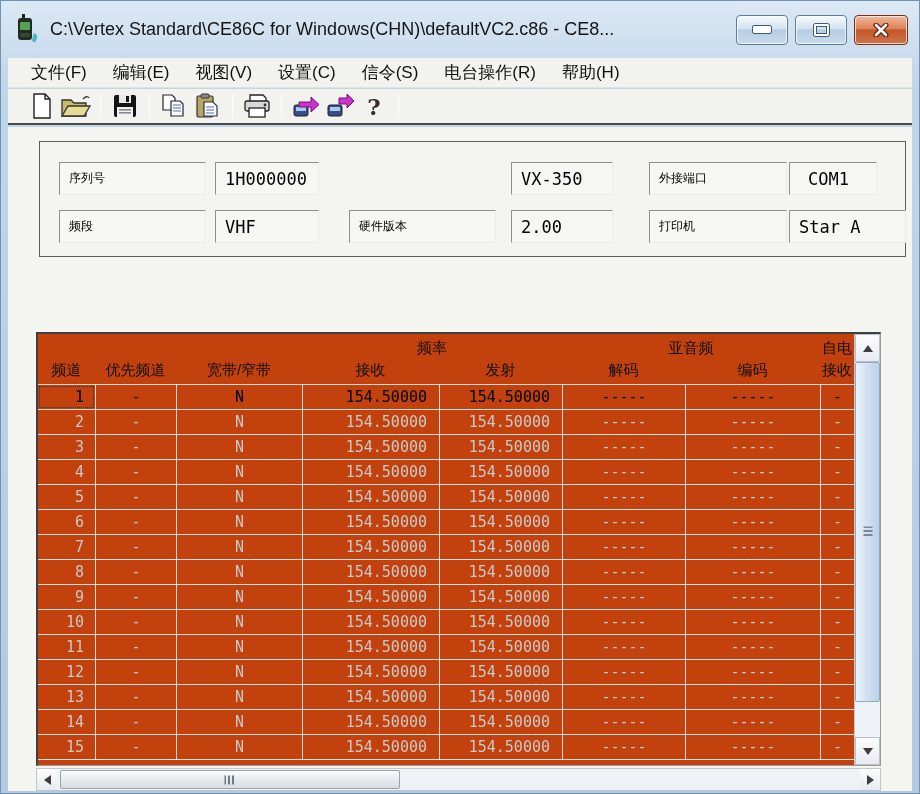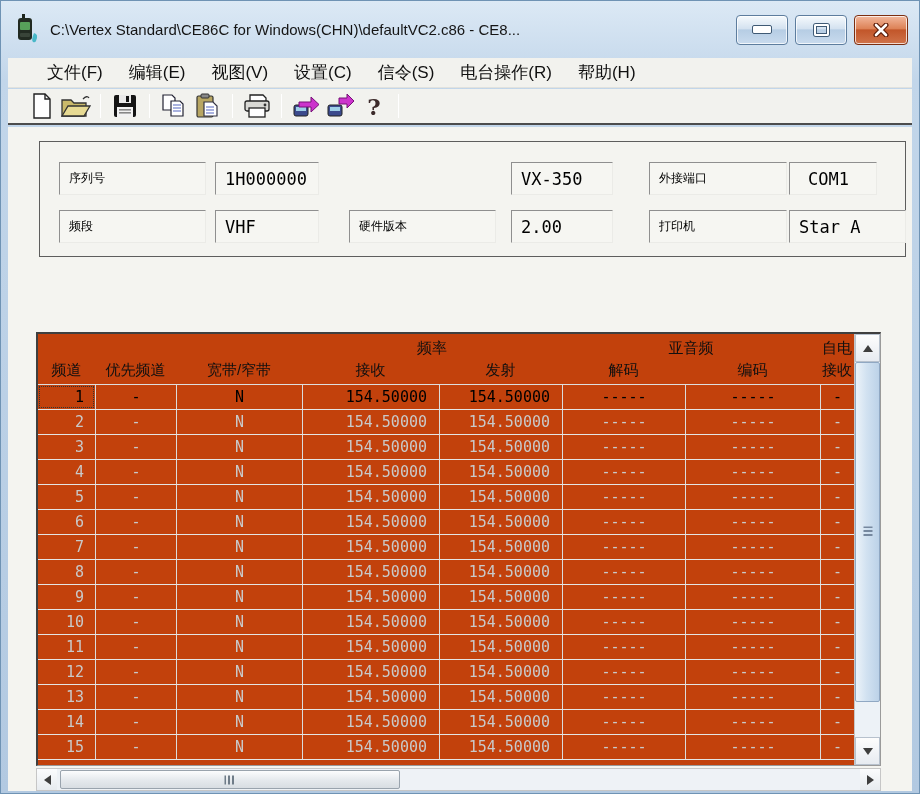--- a/index.html
+++ b/index.html
@@ -6,39 +6,39 @@
   * { box-sizing:border-box; }
   .window {
     position:relative; width:920px; height:794px; overflow:hidden;
     font-family:"Liberation Sans", sans-serif;
     background:linear-gradient(180deg,#dce9f5 0%,#c2d6ea 10%,#b2c9e1 100%);
     border:1px solid #6f93b4;
   }
   
   .titlebar { position:absolute; top:0; left:0; right:0; height:57px; display:flex; align-items:center; }
   .app-icon { margin:0 9px 0 13px; flex:0 0 auto; }
-  .title-text { flex:1; font-size:15px; color:#151515; white-space:nowrap; overflow:hidden; }
+  .title-text { flex:1; font-size:18px; color:#151515; white-space:nowrap; overflow:hidden; }
   .winbtns { display:flex; gap:7px; margin-right:11px; flex:0 0 auto; }
   .winbtn {
     width:52px; height:30px; border-radius:4px; border:1px solid #5d7d9e;
     background:linear-gradient(180deg,#f6fafd 0%,#d4e2f0 45%,#b6cde4 50%,#c9dbee 100%);
     box-shadow:inset 0 0 0 1px rgba(255,255,255,.75);
     display:flex; align-items:center; justify-content:center; padding:0;
   }
   .winbtn.close {
     width:54px; border-color:#7c2e10;
     background:linear-gradient(180deg,#f2b89d 0%,#dd8257 45%,#c2562a 50%,#d0734a 100%);
   }
   .glyph-min { width:20px; height:9px; background:#fff; border:1px solid #3f5a75; border-radius:2px; }
   .glyph-max { width:15px; height:12px; border:2px solid #fff; border-radius:2px; box-shadow:0 0 0 1px #3f5a75, inset 0 0 0 1px #3f5a75; }
   
   .menubar {
     position:absolute; top:57px; left:7px; right:7px; height:30px;
     background:#f2f2ee; border-bottom:1px solid #e2e2dd;
-    display:flex; align-items:center; padding-left:26px;
+    display:flex; align-items:center; padding-left:10px;
   }
   .menu-item { padding:0 13px; font-size:17px; color:#101010; cursor:default; }
   
   .toolbar {
     position:absolute; top:88px; left:7px; right:7px; height:36px;
     background:#f2f2ee; border-bottom:2px solid #4c4c4c;
     display:flex; align-items:center; padding-left:17px;
   }
   .tbtn { width:34px; height:28px; display:flex; align-items:center; justify-content:center; background:transparent; border:0; padding:0; }
   .tsep { width:1px; height:24px; background:#bfbfbb; border-right:1px solid #ffffff; margin:0 7px; }

